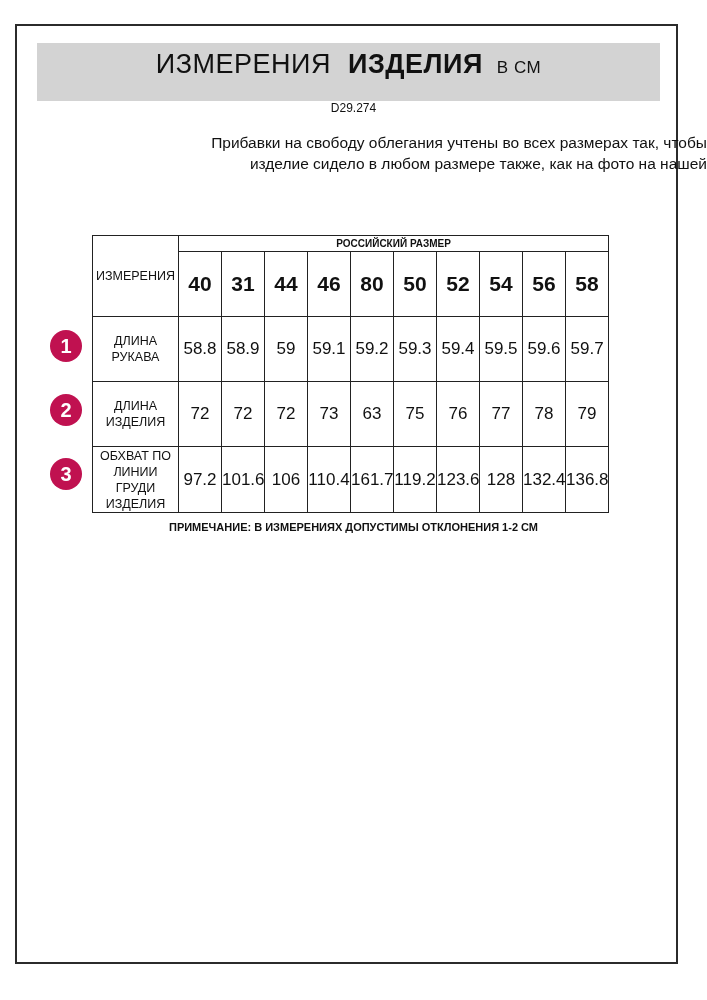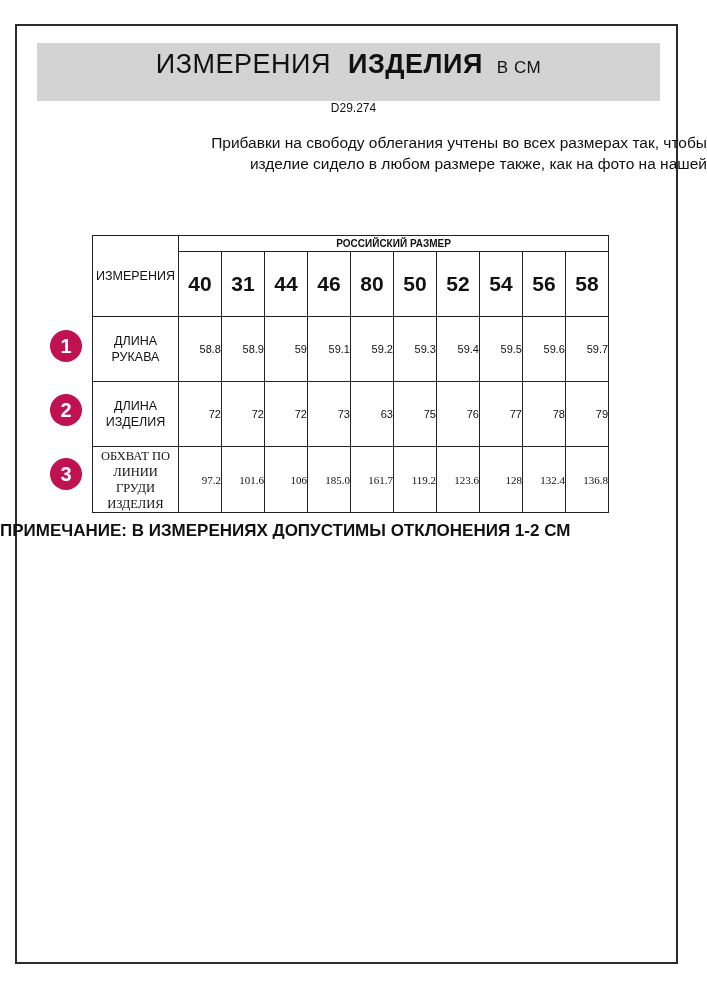--- a/index.html
+++ b/index.html
@@ -27,30 +27,30 @@
   }
   .size-table td{
     border:1.5px solid #222;text-align:center;vertical-align:middle;padding:0;
   }
   .c-label{width:86px;}
   .c-size{width:43px;}
   .corner{font-size:12.5px;}
   .group{height:15px;font-size:10px;line-height:13px;font-weight:bold;}
   .r-sizes td{height:64px;font-size:21px;font-weight:bold;}
   .r-data td{height:64px;}
-  .r-data.last td{height:65px;font-family:Liberation Serif, serif;}
+  .r-data.last td{height:65px;}
   .r-data .label{font-size:12.5px;line-height:16px;white-space:pre-line;}
-  .r-data .val{font-size:11px;text-align:right;}
+  .r-data .val{font-size:17px;}
   .badge{
     position:absolute;left:50px;width:32px;height:32px;border-radius:50%;
     background:var(--badge,#c01150);color:#fff;font-weight:bold;font-size:20px;
     display:flex;align-items:center;justify-content:center;
   }
   .b1{top:330px;} .b2{top:394px;} .b3{top:458px;}
-  .note{position:absolute;left:0;top:521px;width:100%;text-align:left;font-weight:bold;font-size:17px;}
+  .note{position:absolute;left:0;top:521px;width:100%;text-align:center;font-weight:bold;font-size:11px;}
 </style>
 </head>
 <body>
 
 <div class="page">
   <div class="frame"></div>
 
   <div class="title-bar">
     <span class="t1">ИЗМЕРЕНИЯ</span><span class="t2">ИЗДЕЛИЯ</span><span class="t3">В СМ</span>
   </div>
@@ -122,21 +122,21 @@
         <td class="val">79</td>
       </tr>
       <tr class="r-data last">
         <td class="label">ОБХВАТ ПО
 ЛИНИИ
 ГРУДИ
 ИЗДЕЛИЯ</td>
         <td class="val">97.2</td>
         <td class="val">101.6</td>
         <td class="val">106</td>
-        <td class="val">185.0</td>
+        <td class="val">110.4</td>
         <td class="val">161.7</td>
         <td class="val">119.2</td>
         <td class="val">123.6</td>
         <td class="val">128</td>
         <td class="val">132.4</td>
         <td class="val">136.8</td>
       </tr>
     </tbody>
   </table>
 

